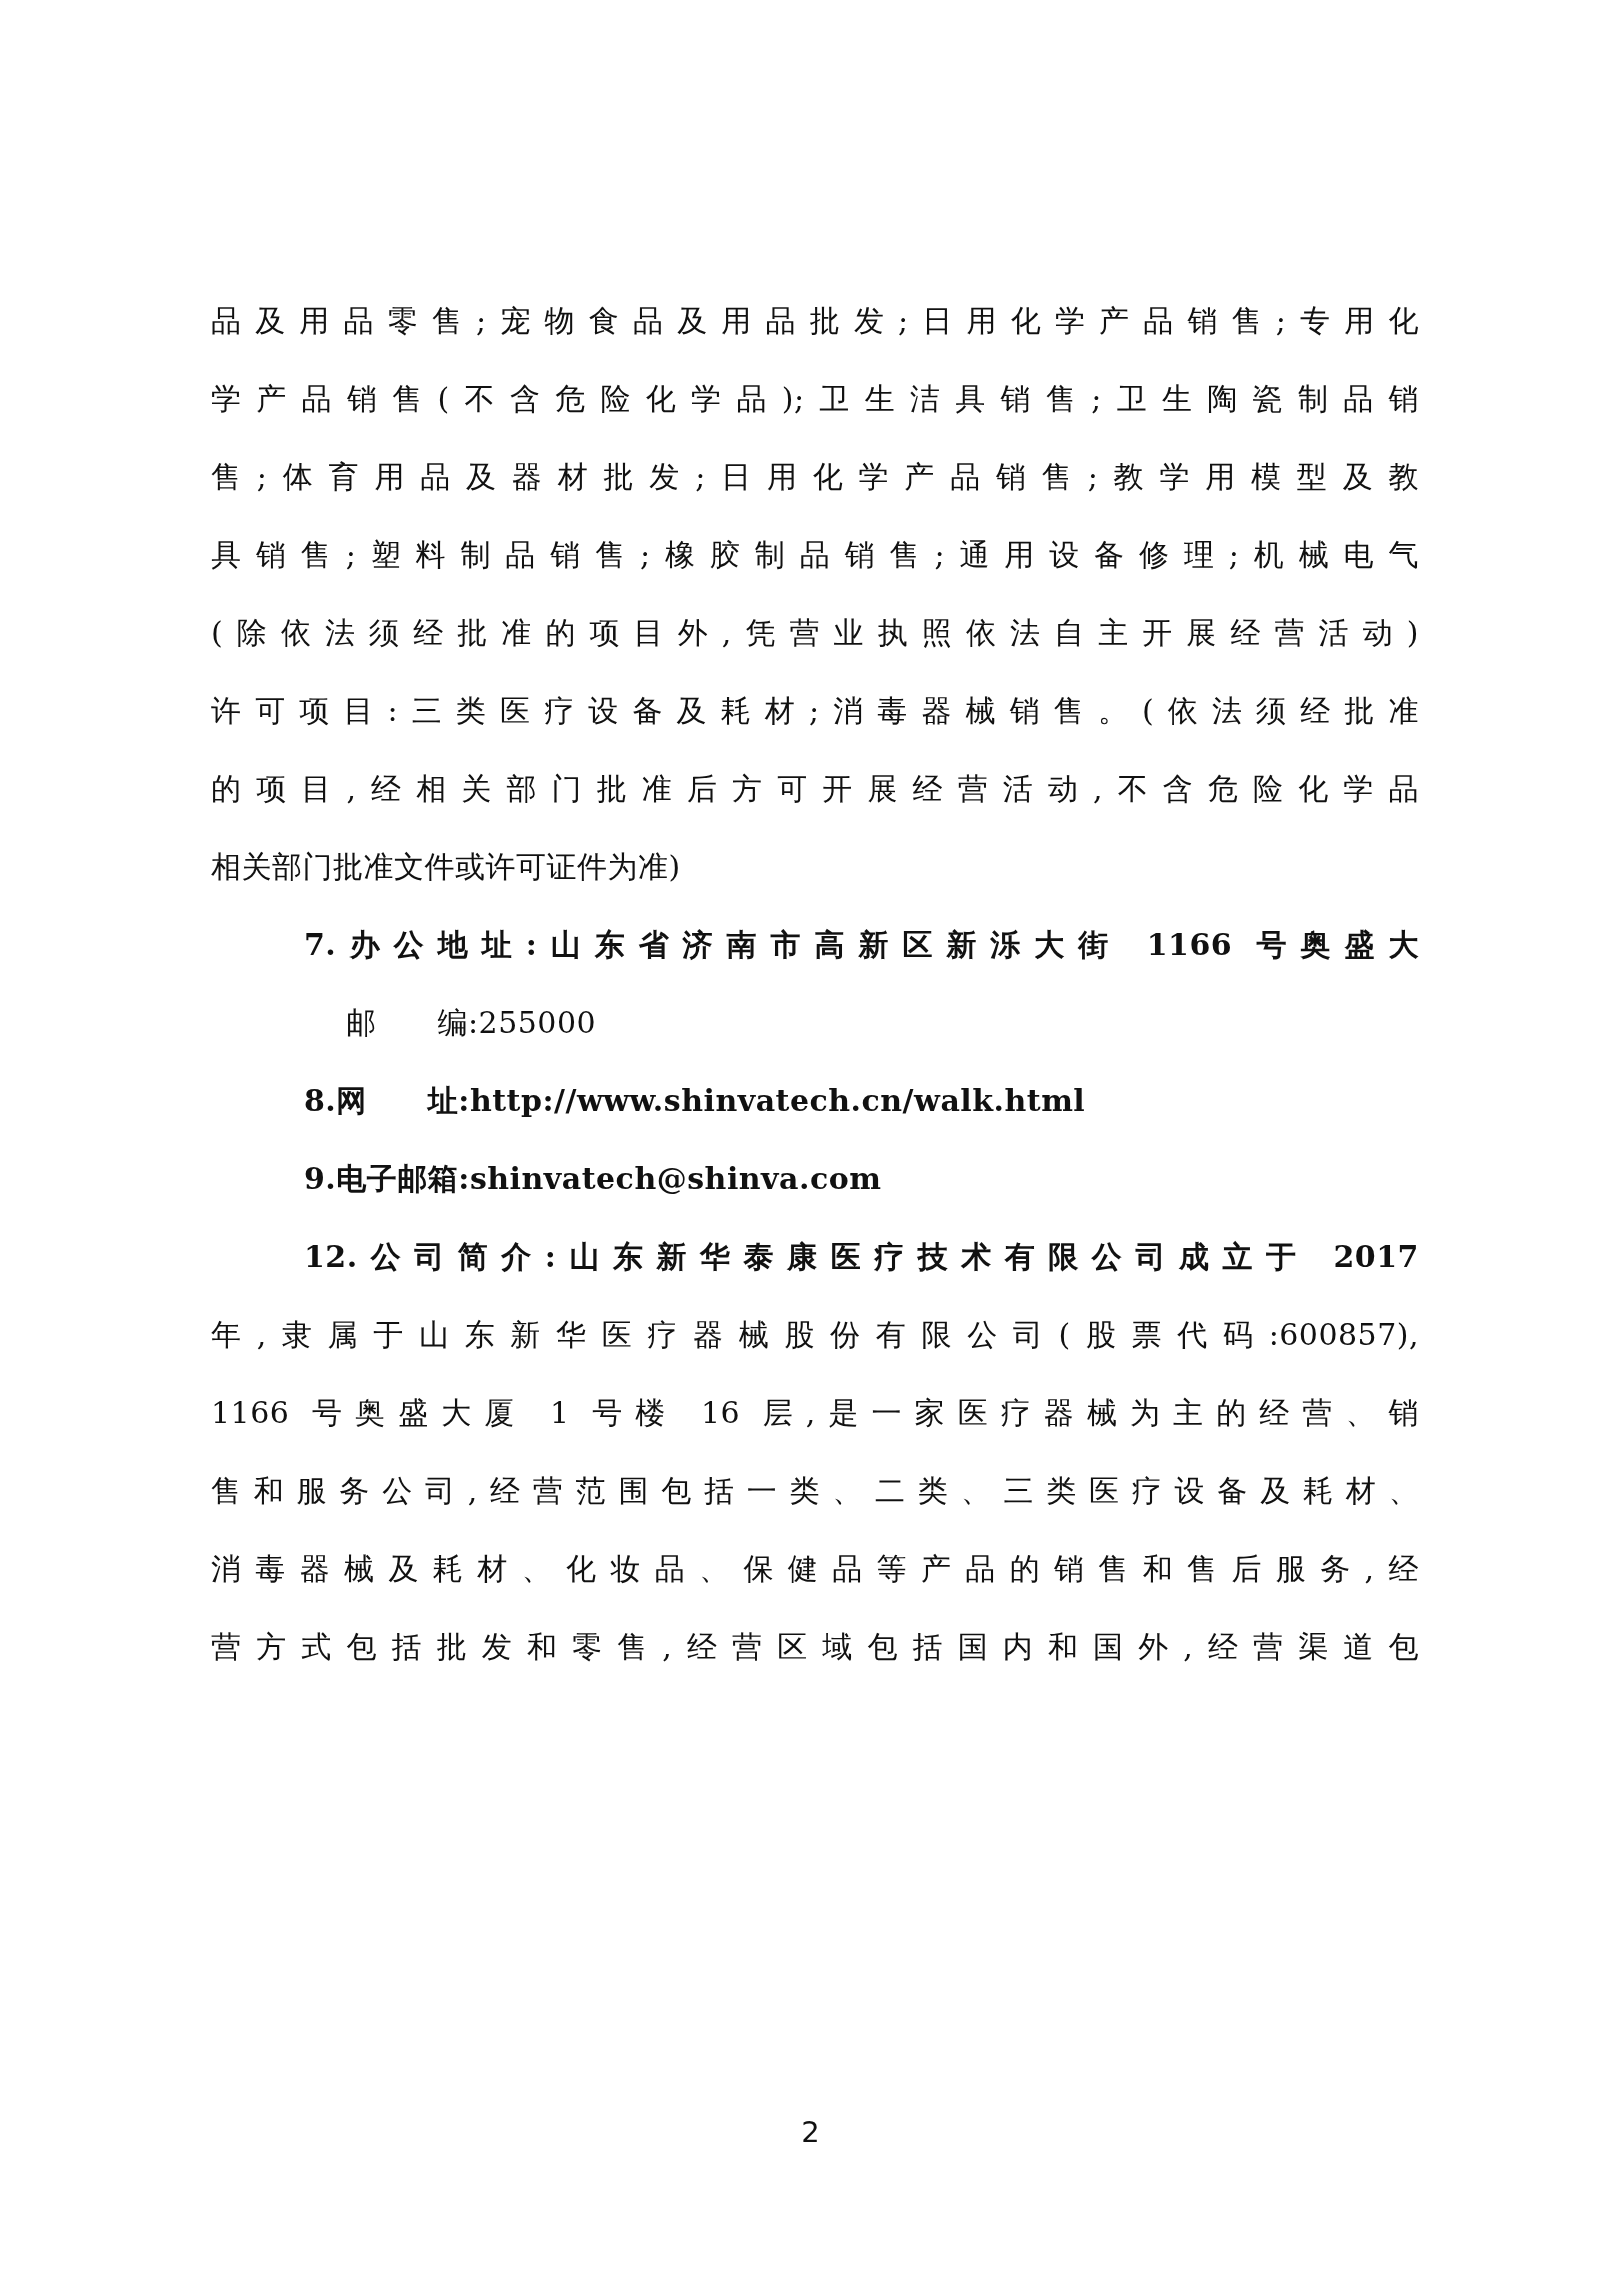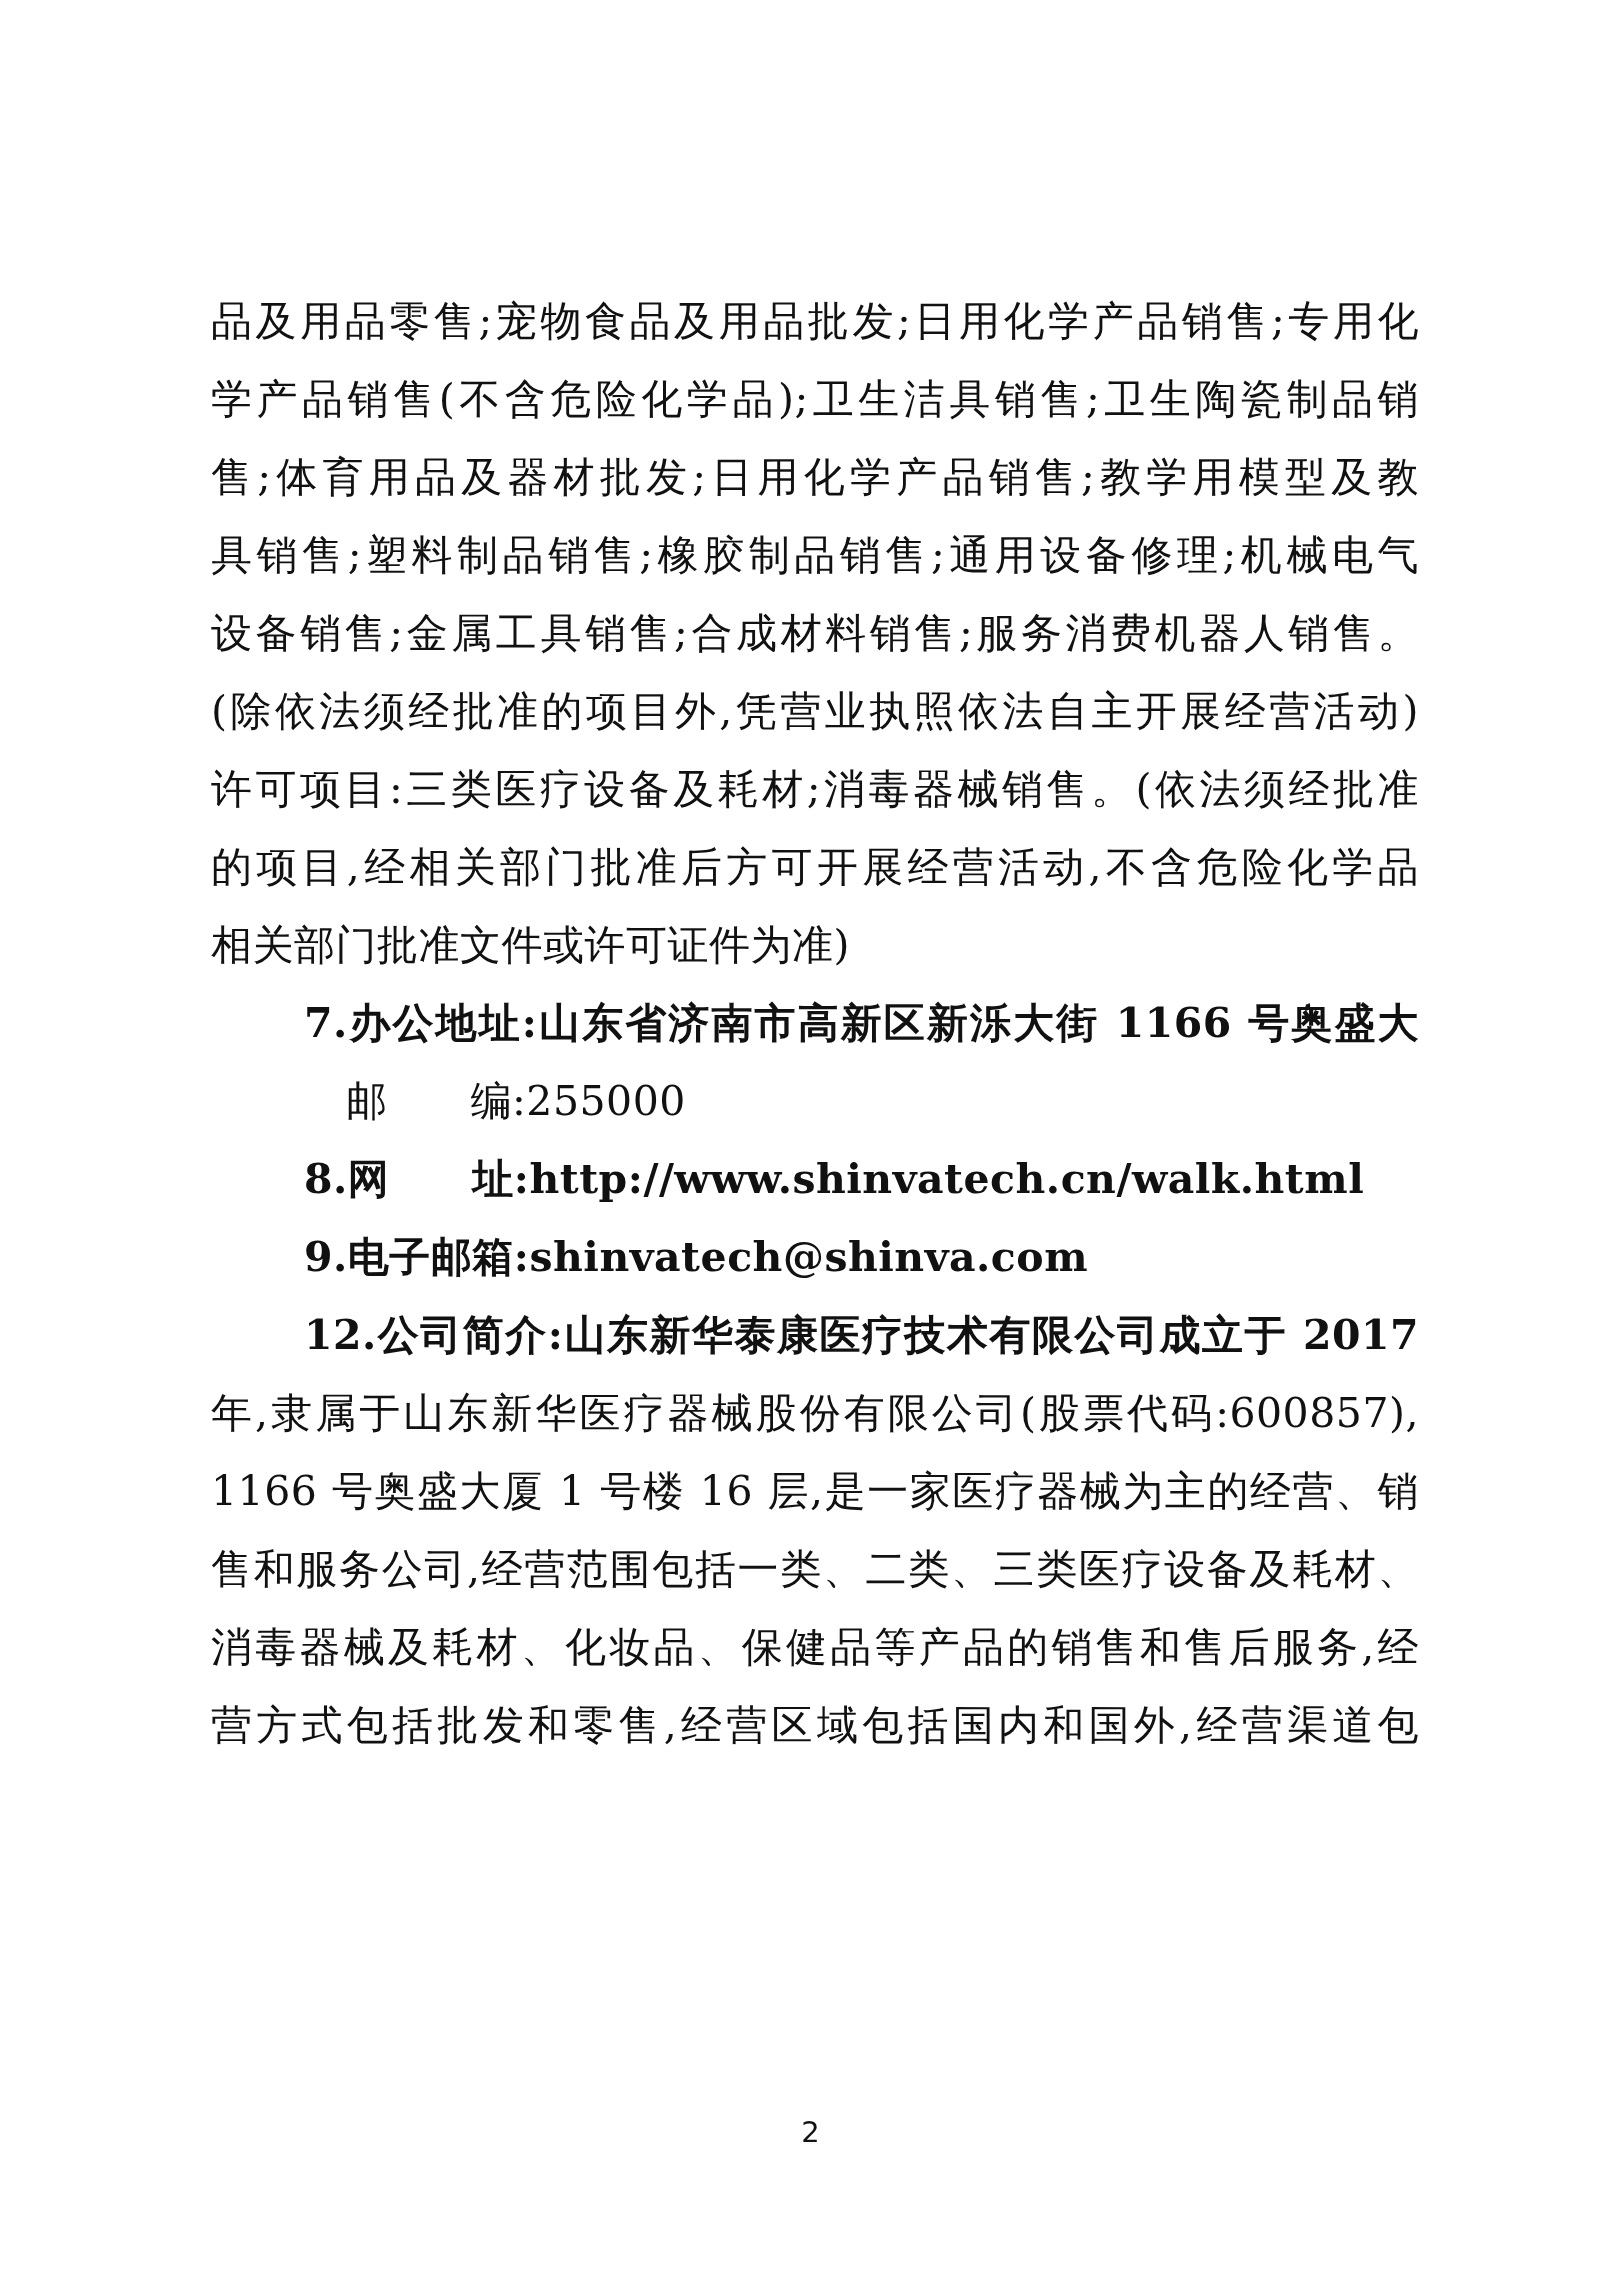--- a/index.html
+++ b/index.html
@@ -17,21 +17,21 @@
     color: #111111;
     overflow: hidden;
   }
   .content {
     position: absolute;
     left: 211px;
     top: 282px;
     width: 1208px;
   }
   .line {
-    font-size: 41px;
+    font-size: 30px;
     line-height: 78px;
     height: 78px;
     letter-spacing: 0.5px;
     white-space: pre-wrap;
   }
   
   .j {
     text-align: justify;
     text-align-last: justify;
   }
@@ -56,21 +56,20 @@
 </style>
 </head>
 <body>
 
 <div class="page">
   <div class="content">
     <div class="line j">品及用品零售;宠物食品及用品批发;日用化学产品销售;专用化</div>
     <div class="line j">学产品销售(不含危险化学品);卫生洁具销售;卫生陶瓷制品销</div>
     <div class="line j">售;体育用品及器材批发;日用化学产品销售;教学用模型及教</div>
     <div class="line j">具销售;塑料制品销售;橡胶制品销售;通用设备修理;机械电气</div>
-    <div class="line j">设备销售;金属工具销售;合成材料销售;服务消费机器人销售。</div>
     <div class="line j">(除依法须经批准的项目外,凭营业执照依法自主开展经营活动)</div>
     <div class="line j">许可项目:三类医疗设备及耗材;消毒器械销售。(依法须经批准</div>
     <div class="line j">的项目,经相关部门批准后方可开展经营活动,不含危险化学品</div>
     <div class="line l">相关部门批准文件或许可证件为准)</div>
     <div class="line j ind1">7.办公地址:山东省济南市高新区新泺大街 1166 号奥盛大</div>
     <div class="line l ind2">邮　　编:255000</div>
     <div class="line l ind1">8.网　　址:http://www.shinvatech.cn/walk.html</div>
     <div class="line l ind1">9.电子邮箱:shinvatech@shinva.com</div>
     <div class="line j ind1">12.公司简介:山东新华泰康医疗技术有限公司成立于 2017</div>
     <div class="line j">年,隶属于山东新华医疗器械股份有限公司(股票代码:600857),</div>

